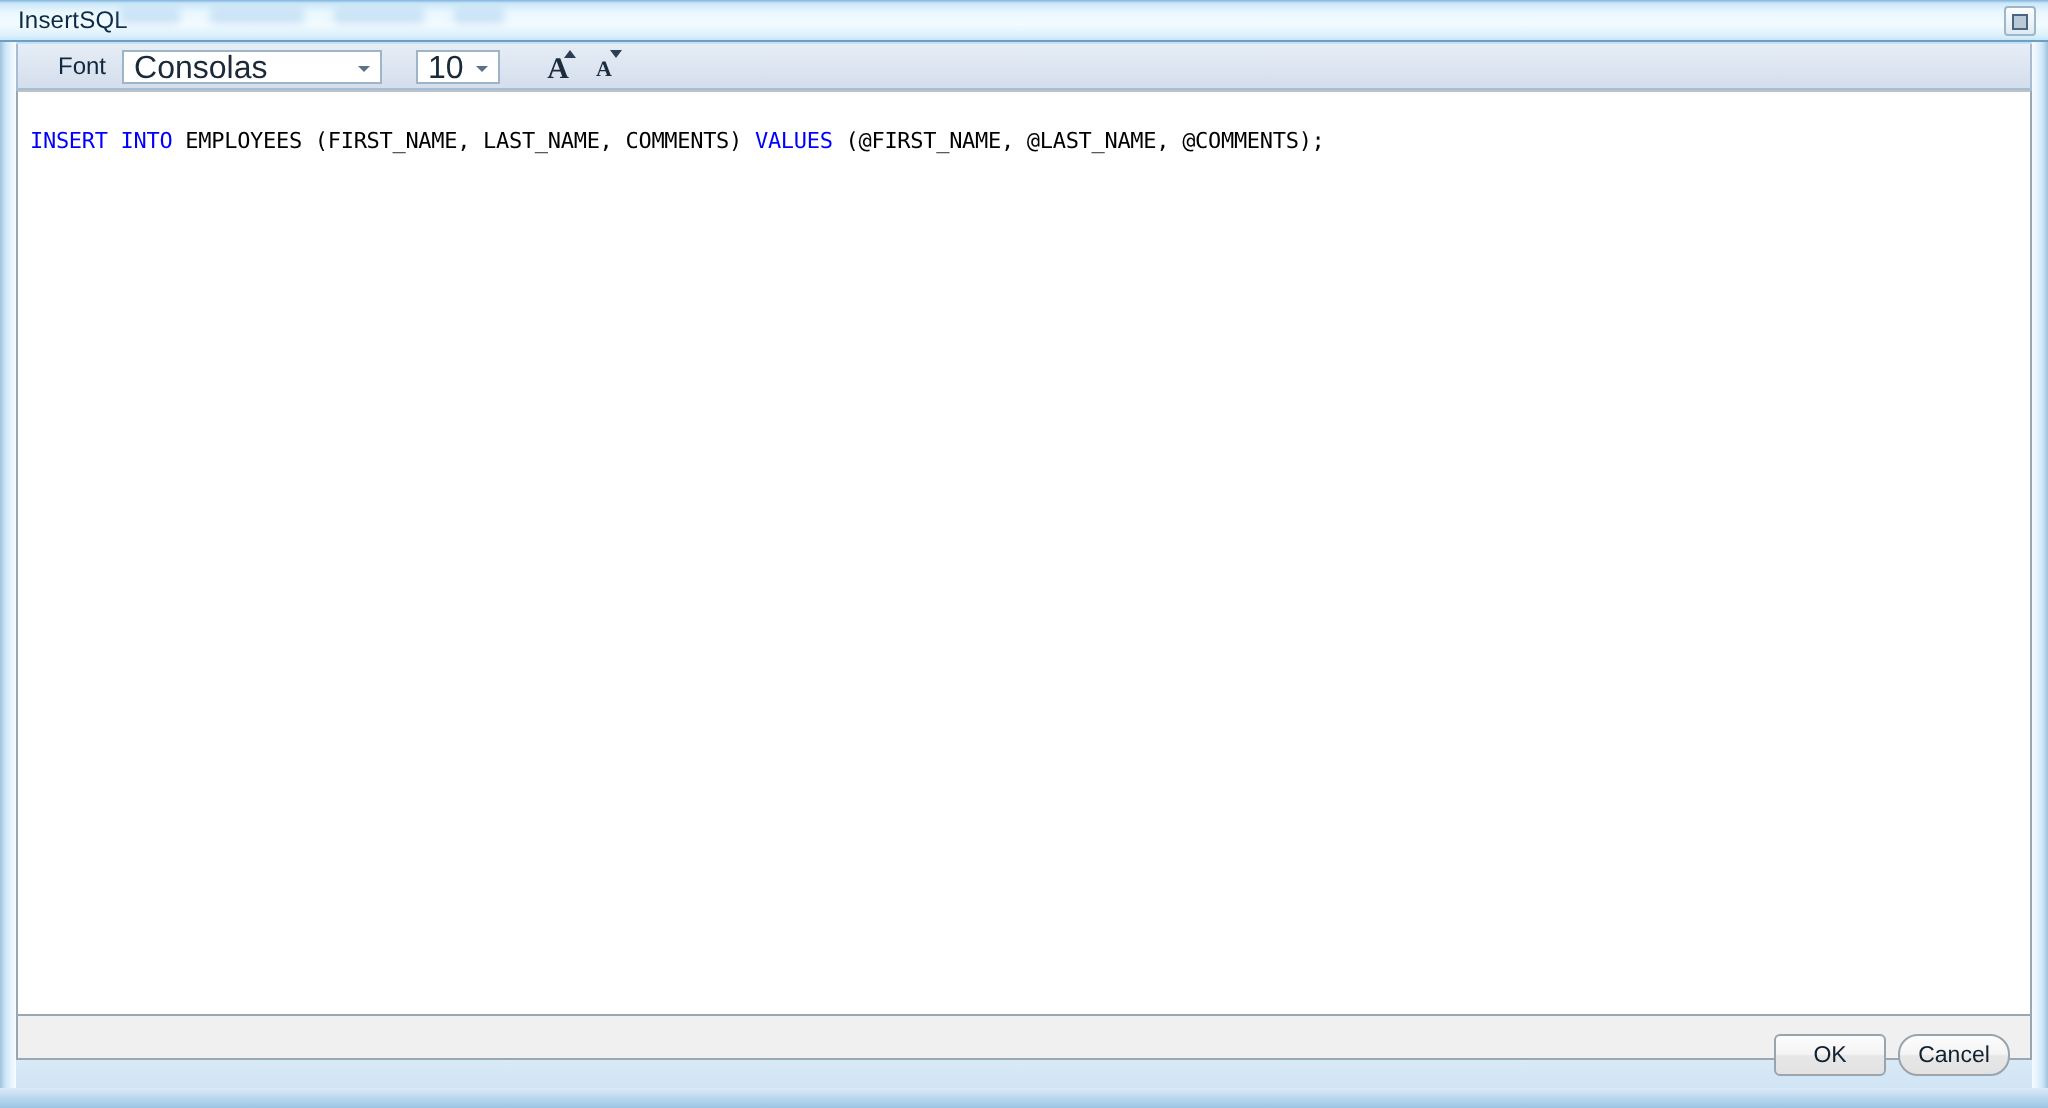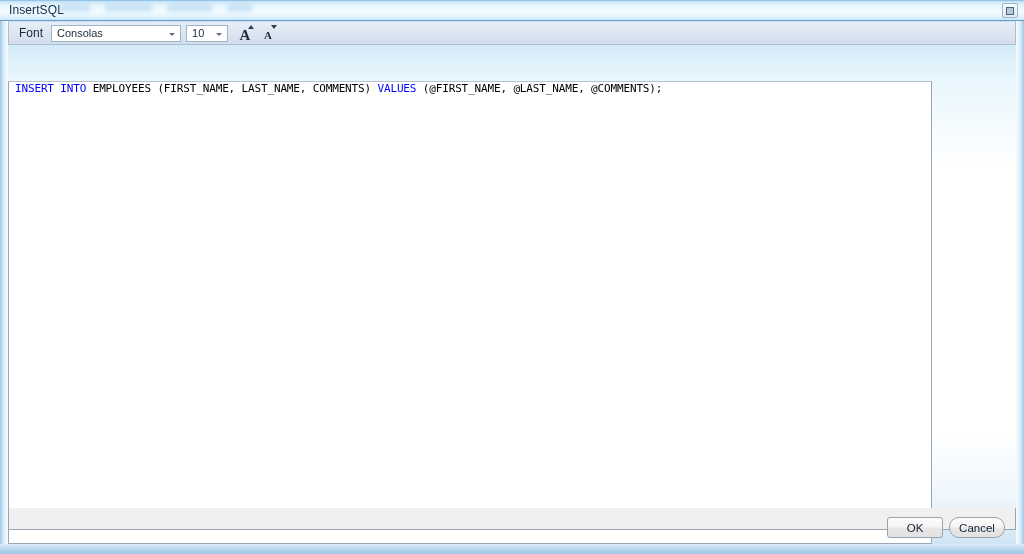--- a/index.html
+++ b/index.html
@@ -117,40 +117,40 @@
     left: 8px;
     top: 22px;
     width: 1008px;
     height: 23px;
     background: linear-gradient(180deg,#e6edf6 0%, #dde6f1 48%, #d4deec 100%);
     border: 1px solid #a8bdd2;
     border-top: none;
     box-sizing: border-box;
     display: flex;
     align-items: center;
-    padding-left: 10px;
+    padding-left: 20px;
   }
   .tb-label {
     font-size: 12px;
     color: #11283f;
     margin-right: 8px;
     white-space: nowrap;
   }
   .combo {
     position: relative;
     height: 17px;
     background: #ffffff;
     border: 1px solid #9eb4c9;
     box-sizing: border-box;
     display: flex;
-    align-items: center;
-    font-size: 11px;
+    align-items: flex-start;
+    font-size: 16px;
     color: #1b2a3a;
     padding-left: 5px;
-    margin-right: 5px;
+    margin-right: 17px;
   }
   .combo-font { width: 130px; }
   .combo-size { width: 42px; }
   .combo .arrow {
     position: absolute;
     right: 5px;
     top: 7px;
     width: 0; height: 0;
     border-left: 3.5px solid transparent;
     border-right: 3.5px solid transparent;
@@ -196,29 +196,28 @@
     border-left: 3px solid transparent;
     border-right: 3px solid transparent;
     border-top: 4px solid #2a3f56;
   }
 
   
   .editor {
     position: absolute;
     left: 8px;
     top: 45px;
-    width: 924px;
+    width: 1008px;
     height: 463px;
     background: #ffffff;
     border: 1px solid #9aa6b2;
     border-top: 1px solid #b9c2cb;
     box-sizing: border-box;
     overflow: hidden;
-    padding: 0 0 0 6px;
-    margin-top: 36px;
+    padding: 18px 0 0 6px;
   }
   .code-line {
     font-family: "DejaVu Sans Mono", "Liberation Mono", monospace;
     font-size: 11px;
     line-height: 13px;
     color: #000000;
     white-space: pre;
     letter-spacing: -0.15px;
   }
   .kw { color: #0000ff; }

